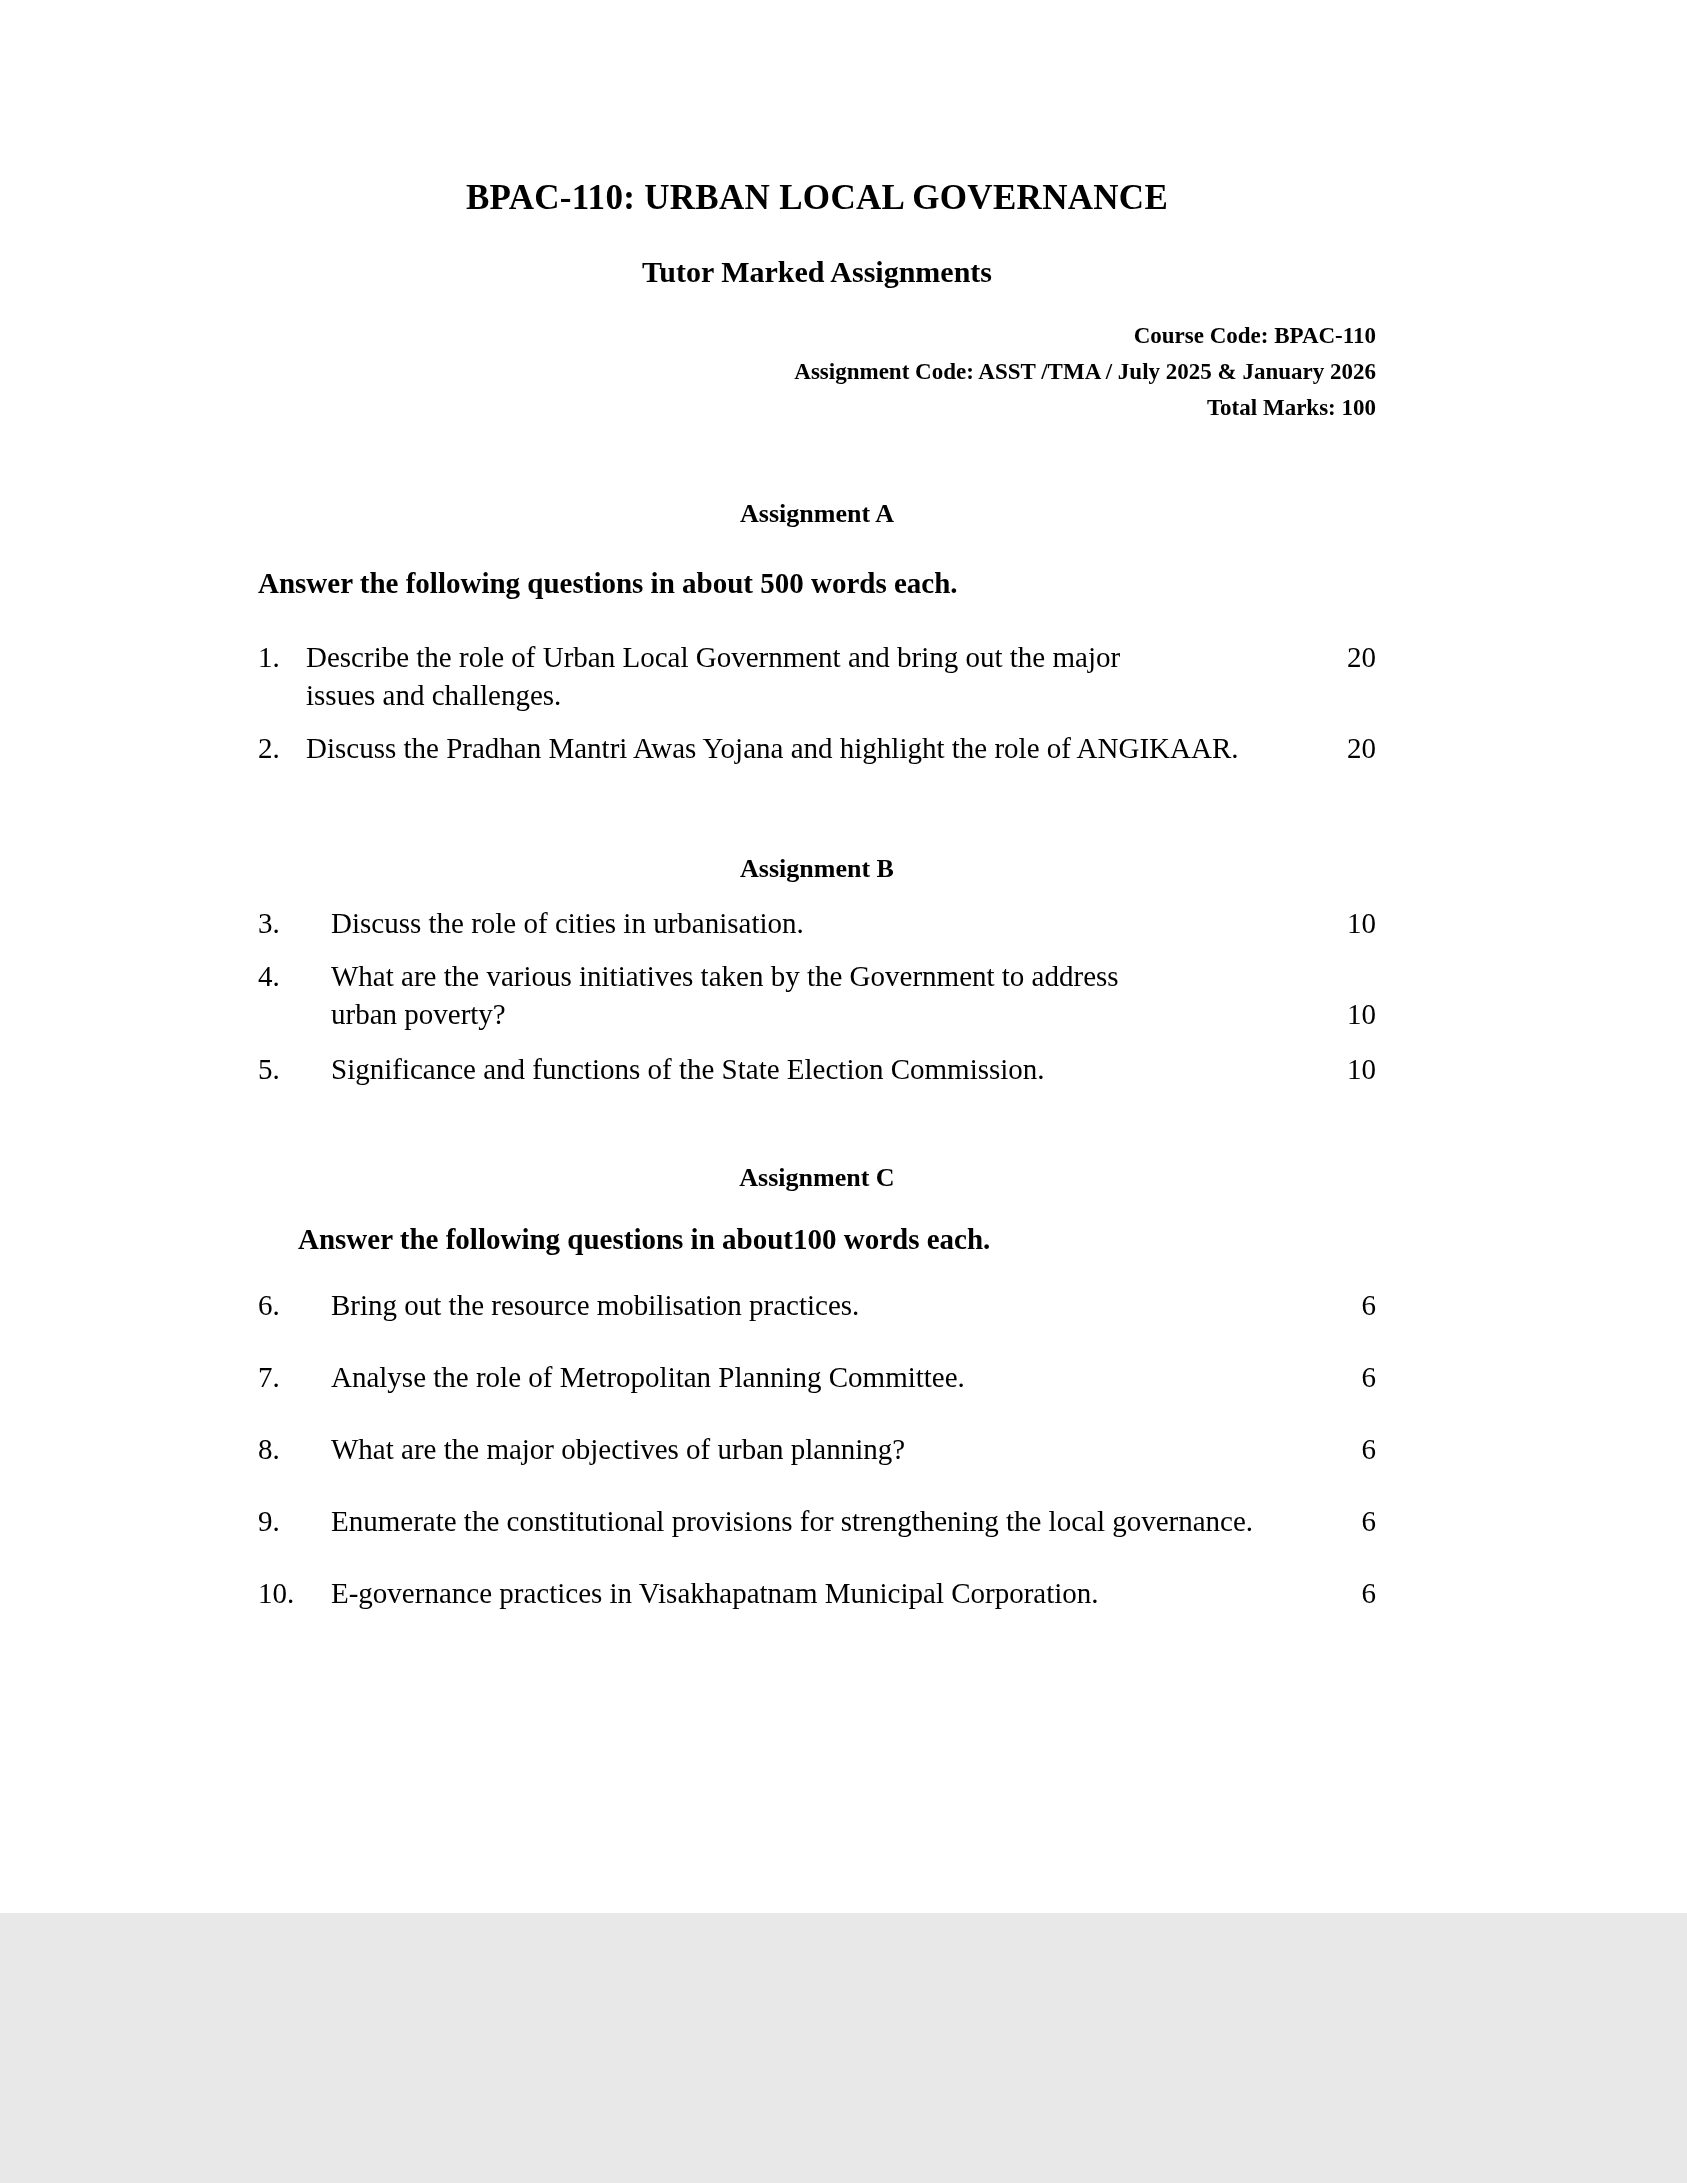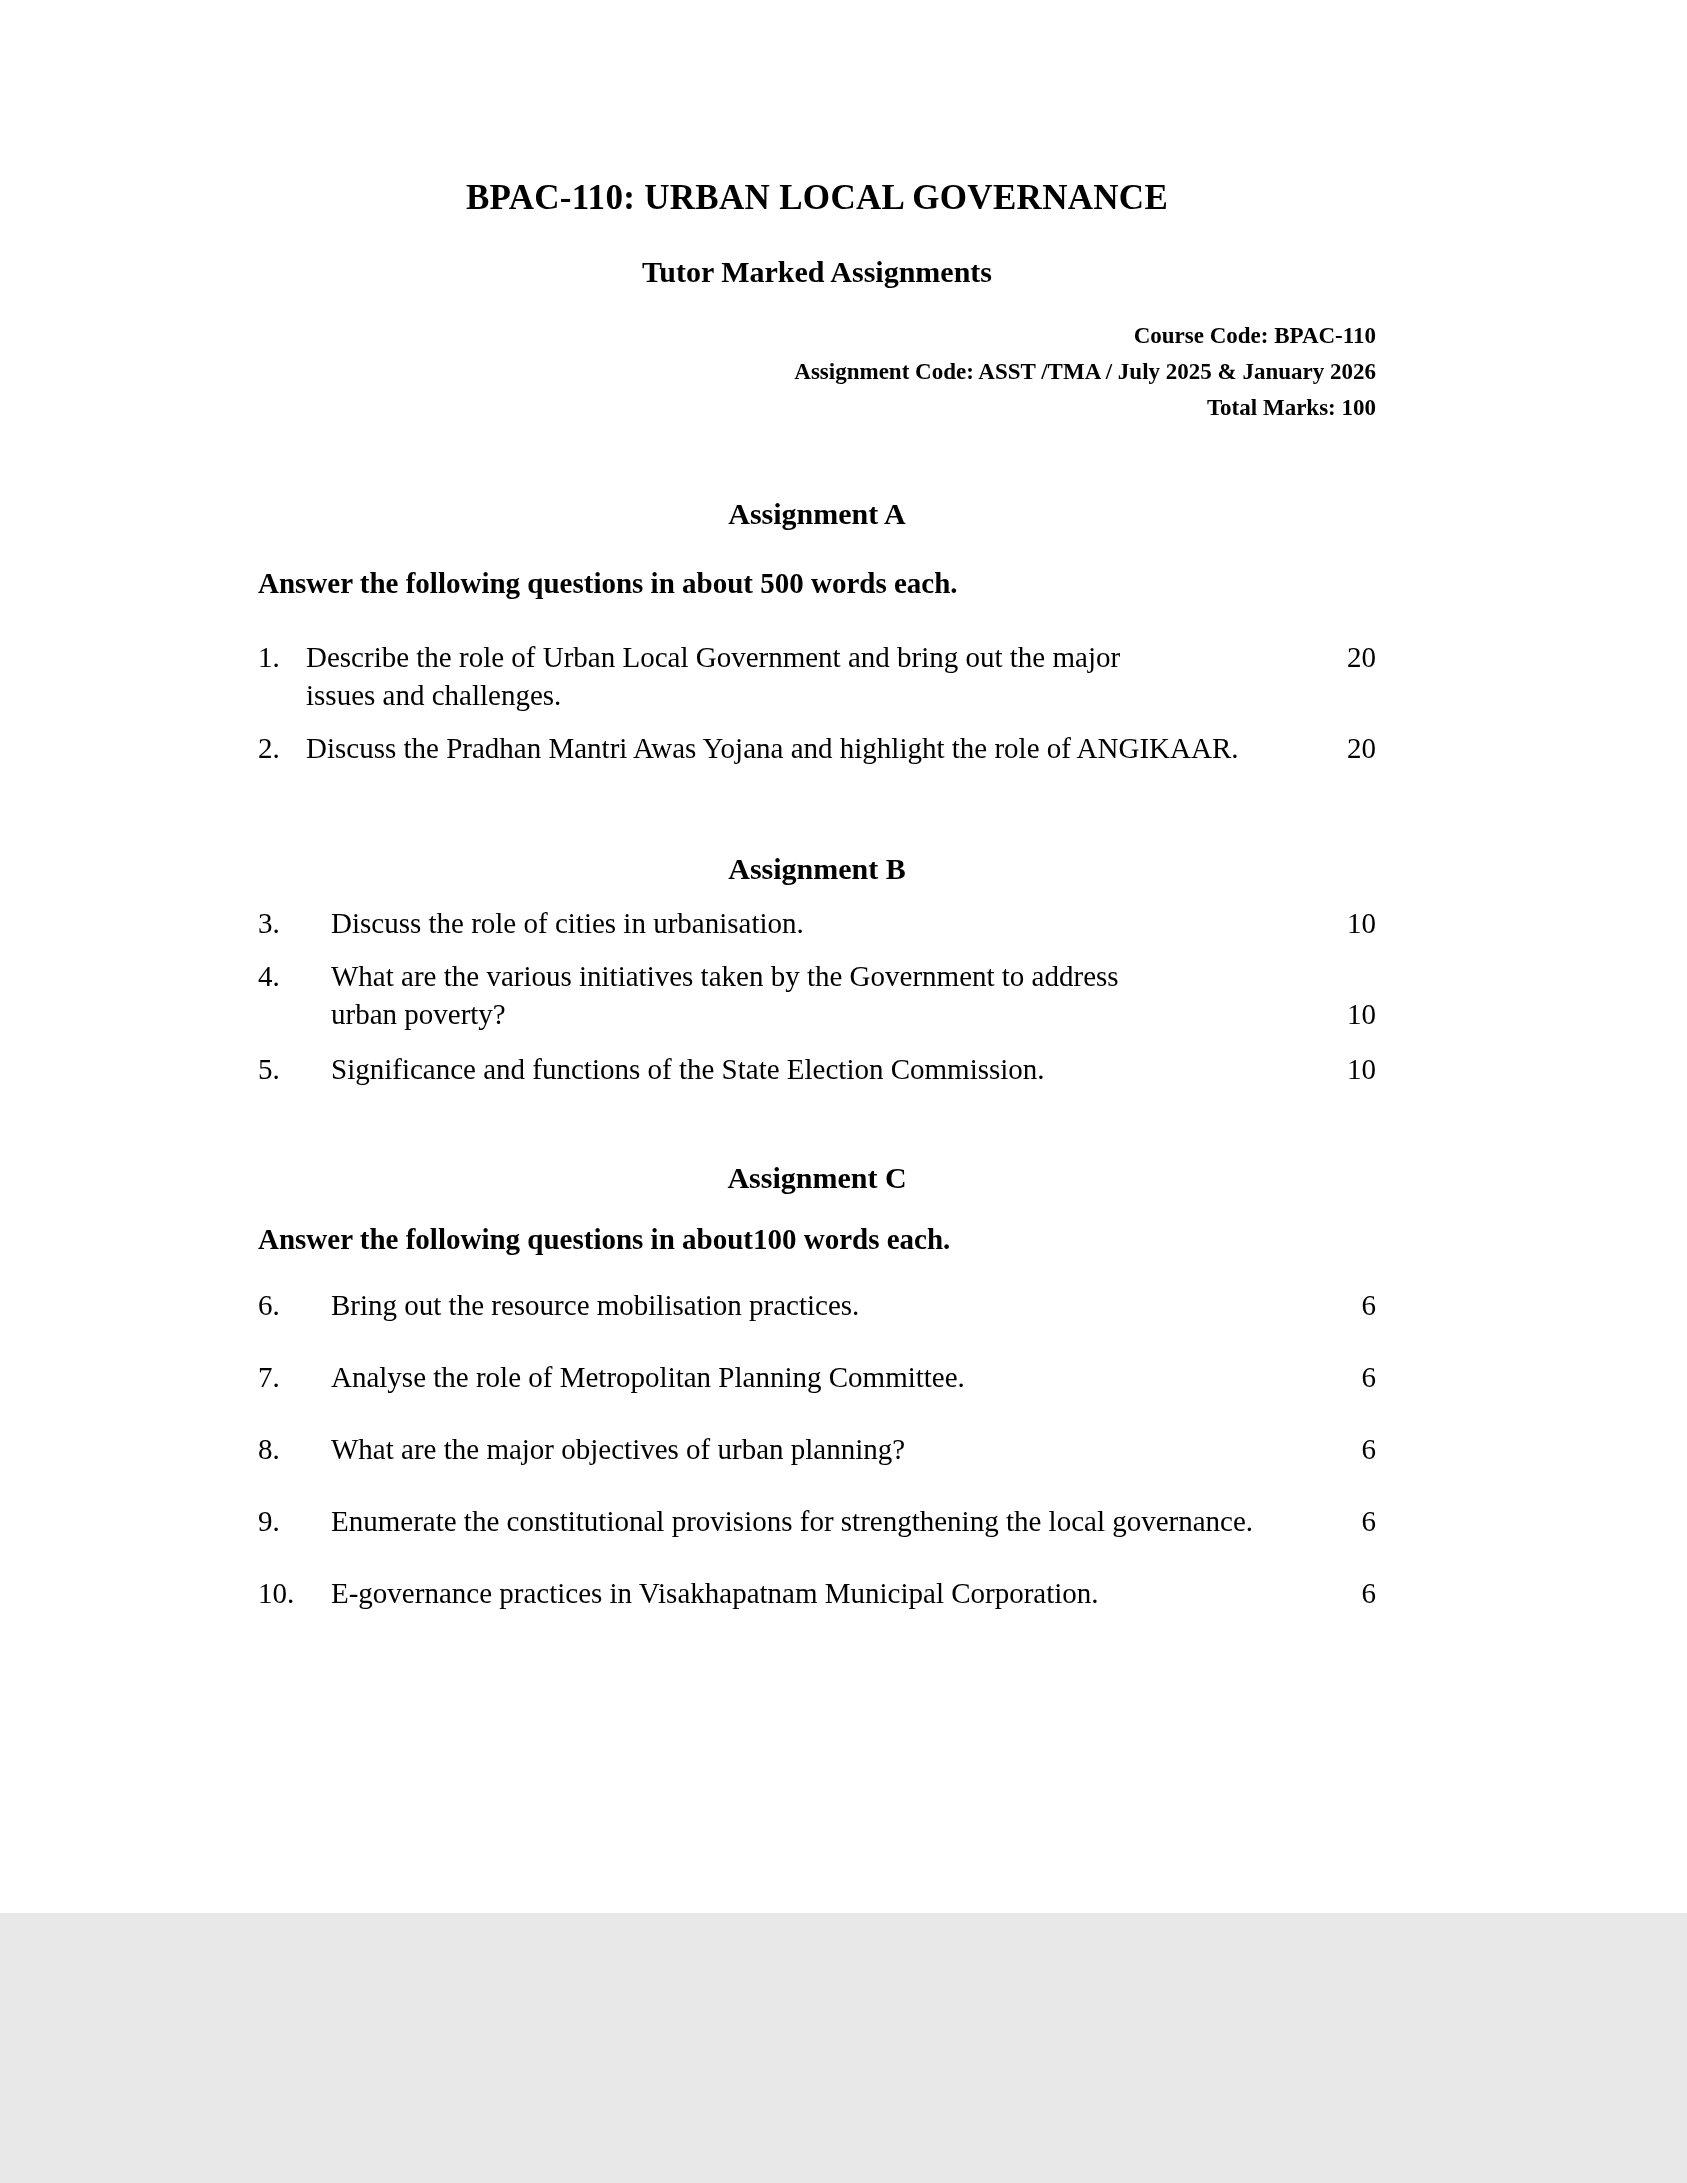--- a/index.html
+++ b/index.html
@@ -36,35 +36,35 @@
   .right-block {
     margin-top: 28.4px;
     text-align: right;
     font-weight: bold;
     font-size: 23px;
     line-height: 36px;
   }
   .section-heading {
     text-align: center;
     font-weight: bold;
-    font-size: 30px;
+    font-size: 26px;
     line-height: 37px;
   }
   .heading-a { margin-top: 69px; }
   .heading-b { margin-top: 83px; }
   .heading-c { margin-top: 71px; }
   .instruction {
     font-weight: bold;
     font-size: 29px;
     line-height: 36px;
     text-align: left;
   }
   .instr-a { margin-top: 33px; }
   .instr-b { margin-top: 33px; }
-  .instr-c { margin-top: 25px; }
+  .instr-c { margin-top: 25px; margin-left: 40px; }
   .qrow {
     display: flex;
     align-items: baseline;
     font-size: 29px;
     line-height: 38px;
   }
   .qnum  { flex: 0 0 auto; }
   .sec-a .qnum { width: 48px; }
   .sec-b .qnum, .sec-c .qnum { width: 73px; }
   .qtext { flex: 1 1 auto; }

